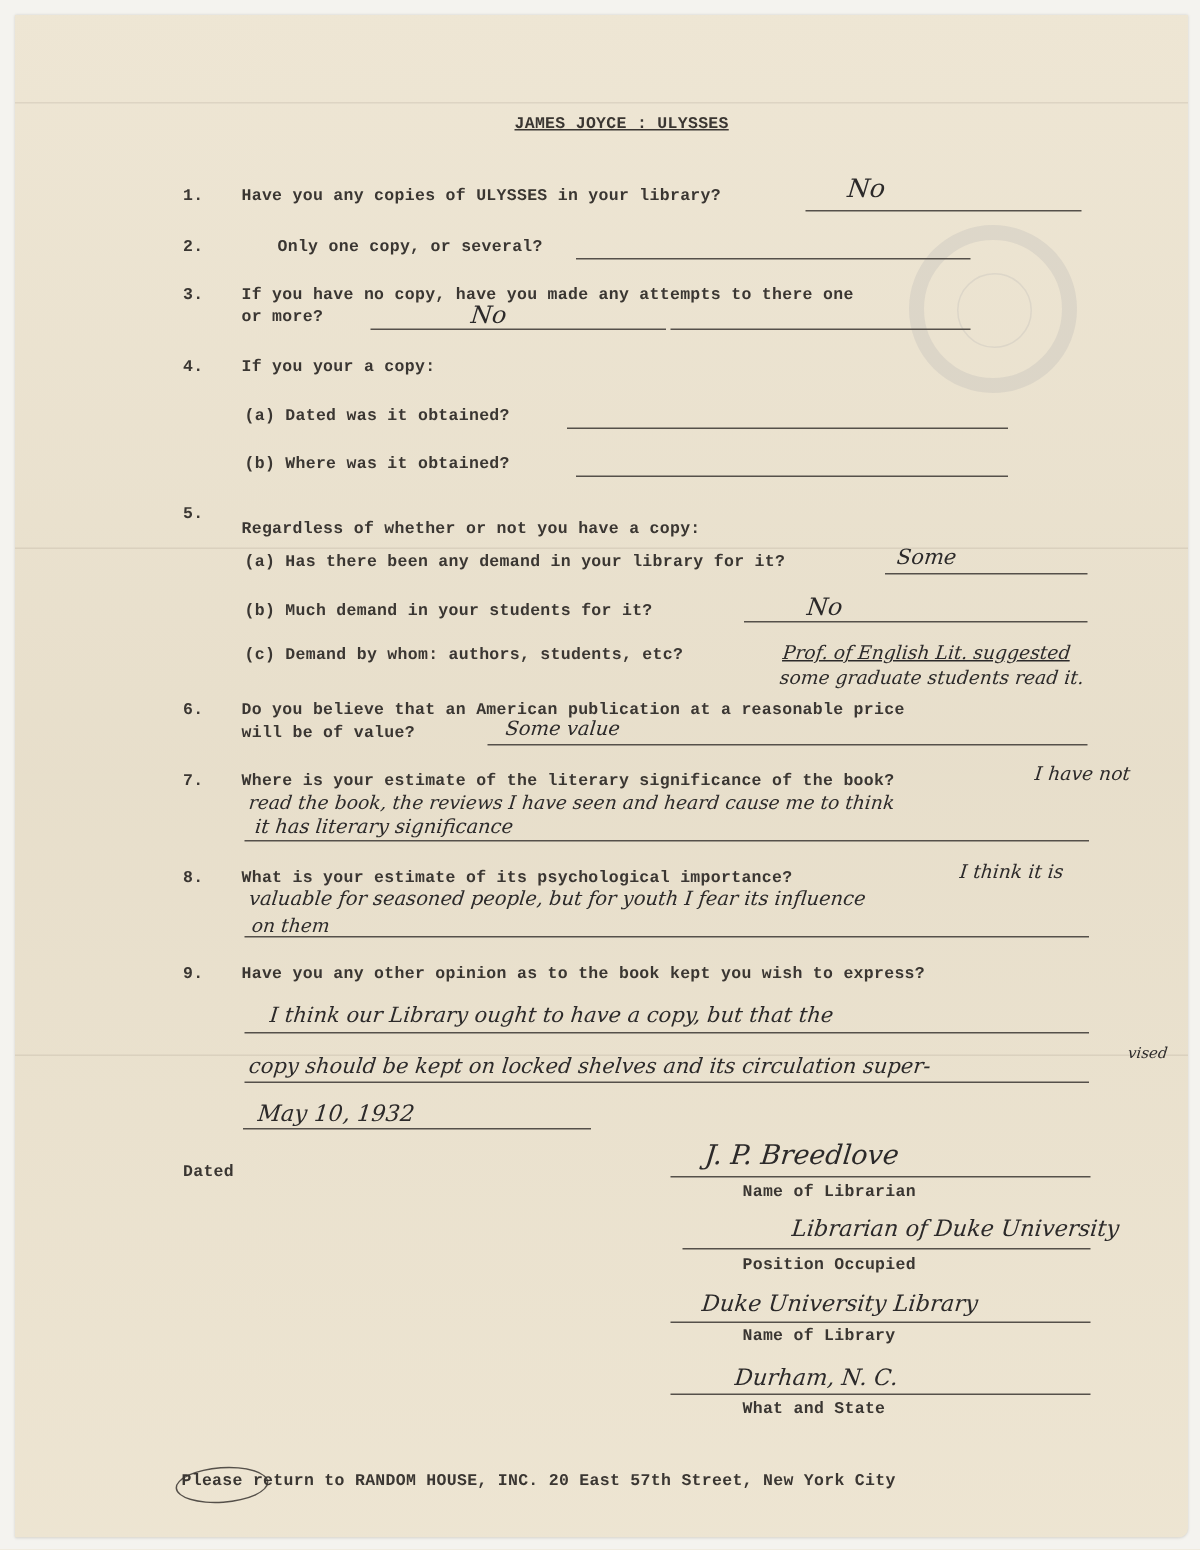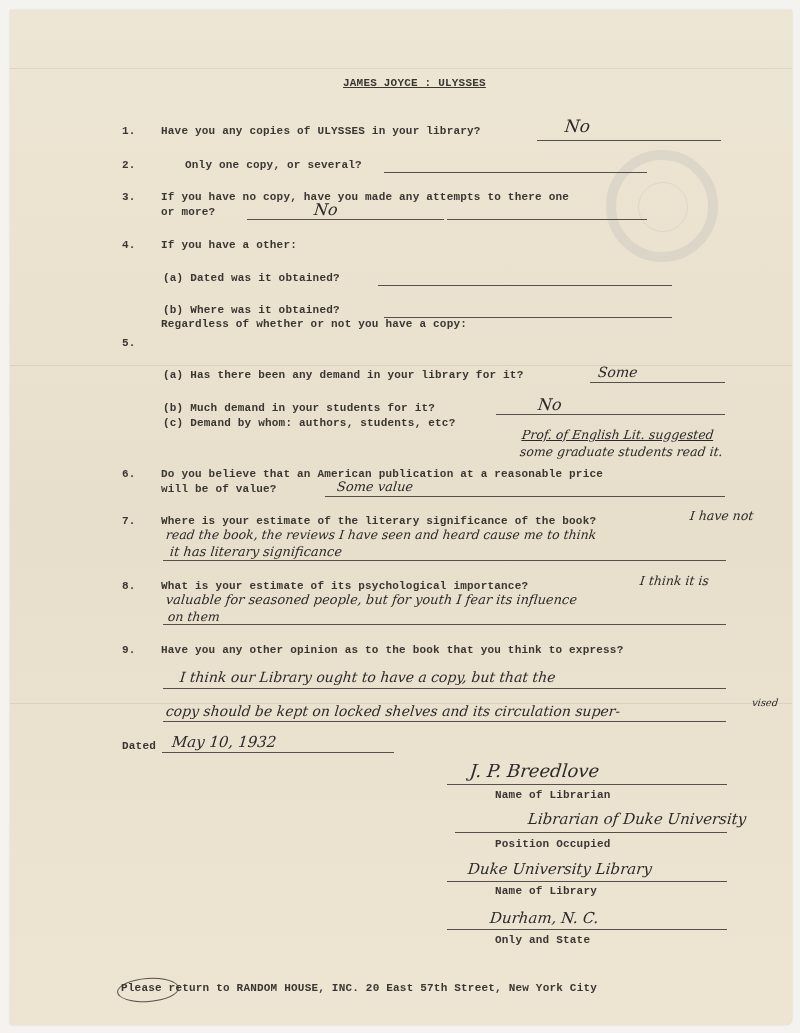--- a/index.html
+++ b/index.html
@@ -66,37 +66,37 @@
 <div class="line" style="left:384px; top:172px; width:263px;"></div>
 
 <div class="t" style="left:122px; top:191px;">3.</div>
 <div class="t" style="left:161px; top:191px;">If you have no copy, have you made any attempts to there one</div>
 <div class="t" style="left:161px; top:206px;">or more?</div>
 <div class="line" style="left:247px; top:219px; width:197px;"></div>
 <div class="line" style="left:447px; top:219px; width:200px;"></div>
 <div class="hw" style="left:314px; top:200px; font-size:16px;">No</div>
 
 <div class="t" style="left:122px; top:239px;">4.</div>
-<div class="t" style="left:161px; top:239px;">If you have a other:</div>
+<div class="t" style="left:161px; top:239px;">If you your a copy:</div>
 <div class="t" style="left:163px; top:272px;">(a) Dated was it obtained?</div>
 <div class="line" style="left:378px; top:285px; width:294px;"></div>
 <div class="t" style="left:163px; top:304px;">(b) Where was it obtained?</div>
 <div class="line" style="left:384px; top:317px; width:288px;"></div>
 
 <div class="t" style="left:122px; top:337px;">5.</div>
-<div class="t" style="left:161px; top:318px;">Regardless of whether or not you have a copy:</div>
+<div class="t" style="left:161px; top:347px;">Regardless of whether or not you have a copy:</div>
 <div class="t" style="left:163px; top:369px;text-align:center;">(a) Has there been any demand in your library for it?</div>
 <div class="line" style="left:590px; top:382px; width:135px;"></div>
 <div class="hw" style="left:598px; top:364px; font-size:14px;">Some</div>
 
 <div class="t" style="left:163px; top:402px;">(b)  Much demand in your students for it?</div>
 <div class="line" style="left:496px; top:414px; width:229px;"></div>
 <div class="hw" style="left:538px; top:395px; font-size:16px;">No</div>
 
-<div class="t" style="left:163px; top:417px;">(c)  Demand by whom: authors, students, etc?</div>
+<div class="t" style="left:163px; top:431px;">(c)  Demand by whom: authors, students, etc?</div>
 <div class="hw" style="left:522px; top:427px; font-size:12.5px; text-decoration: underline;">Prof. of English Lit. suggested</div>
 <div class="hw" style="left:520px; top:444px; font-size:12.5px;">some graduate students read it.</div>
 
 <div class="t" style="left:122px; top:468px;">6.</div>
 <div class="t" style="left:161px; top:468px;">Do you believe that an American publication at a reasonable price</div>
 <div class="t" style="left:161px; top:483px;">will be of value?</div>
 <div class="line" style="left:325px; top:496px; width:400px;"></div>
 <div class="hw" style="left:337px; top:479px; font-size:13px;">Some value</div>
 
 <div class="t" style="left:122px; top:515px;">7.</div>
@@ -107,41 +107,41 @@
 <div class="line" style="left:163px; top:560px; width:563px;"></div>
 
 <div class="t" style="left:122px; top:580px;">8.</div>
 <div class="t" style="left:161px; top:580px;">What is your estimate of its psychological importance?</div>
 <div class="hw" style="left:640px; top:573px; font-size:12.5px;">I think it is</div>
 <div class="hw" style="left:166px; top:592px; font-size:13px;">valuable for seasoned people, but for youth I fear its influence</div>
 <div class="hw" style="left:168px; top:609px; font-size:12.5px;">on them</div>
 <div class="line" style="left:163px; top:624px; width:563px;"></div>
 
 <div class="t" style="left:122px; top:644px;">9.</div>
-<div class="t" style="left:161px; top:644px;">Have you any other opinion as to the book that you think to express?</div>
+<div class="t" style="left:161px; top:644px;">Have you any other opinion as to the book kept you wish to express?</div>
 <div class="hw" style="left:180px; top:669px; font-size:14px;">I think our Library ought to have a copy, but that the</div>
 <div class="line" style="left:163px; top:688px; width:563px;"></div>
 <div class="hw" style="left:166px; top:703px; font-size:14px;">copy should be kept on locked shelves and its circulation super-</div>
 <div class="hw" style="left:752px; top:697px; font-size:10px;">vised</div>
 <div class="line" style="left:163px; top:721px; width:563px;"></div>
 
-<div class="t" style="left:122px; top:740px;">Dated</div>
+<div class="t" style="left:122px; top:776px;">Dated</div>
 <div class="hw" style="left:172px; top:733px; font-size:15px;">May 10, 1932</div>
 <div class="line" style="left:162px; top:752px; width:232px;"></div>
 
 <div class="hw" style="left:470px; top:760px; font-size:18px;">J. P. Breedlove</div>
 <div class="line" style="left:447px; top:784px; width:280px;"></div>
 <div class="t" style="left:495px; top:789px;">Name of Librarian</div>
 
 <div class="hw" style="left:528px; top:810px; font-size:15px;">Librarian of Duke University</div>
 <div class="line" style="left:455px; top:832px; width:272px;"></div>
 <div class="t" style="left:495px; top:838px;">Position Occupied</div>
 
 <div class="hw" style="left:468px; top:860px; font-size:15px;">Duke University Library</div>
 <div class="line" style="left:447px; top:881px; width:280px;"></div>
 <div class="t" style="left:495px; top:885px;">Name of Library</div>
 
 <div class="hw" style="left:490px; top:909px; font-size:15px;">Durham, N. C.</div>
 <div class="line" style="left:447px; top:929px; width:280px;"></div>
-<div class="t" style="left:495px; top:934px;">Only and State</div>
+<div class="t" style="left:495px; top:934px;">What and State</div>
 
 <div class="circle-mark"></div>
 <div class="t" style="left:121px; top:982px;">Please return to RANDOM HOUSE, INC. 20 East 57th Street, New York City</div>
 
 </body></html>

